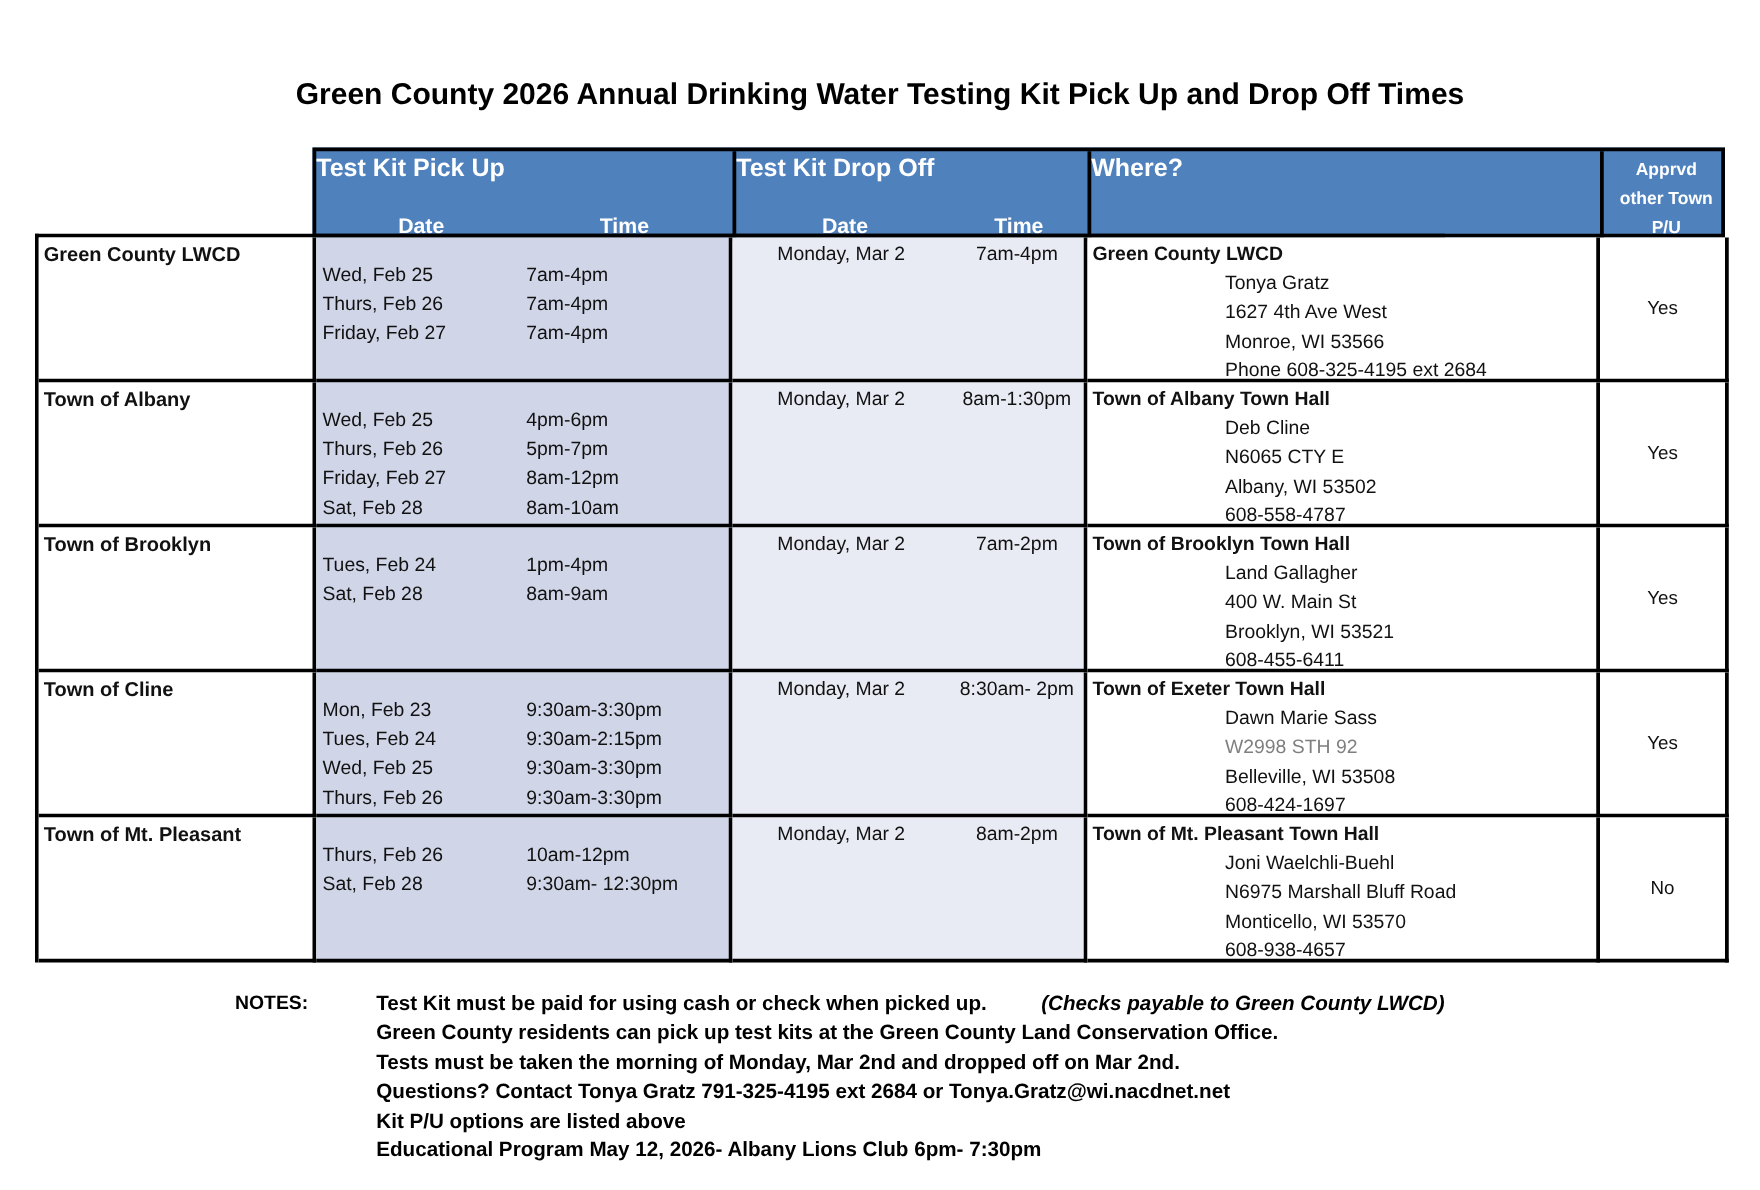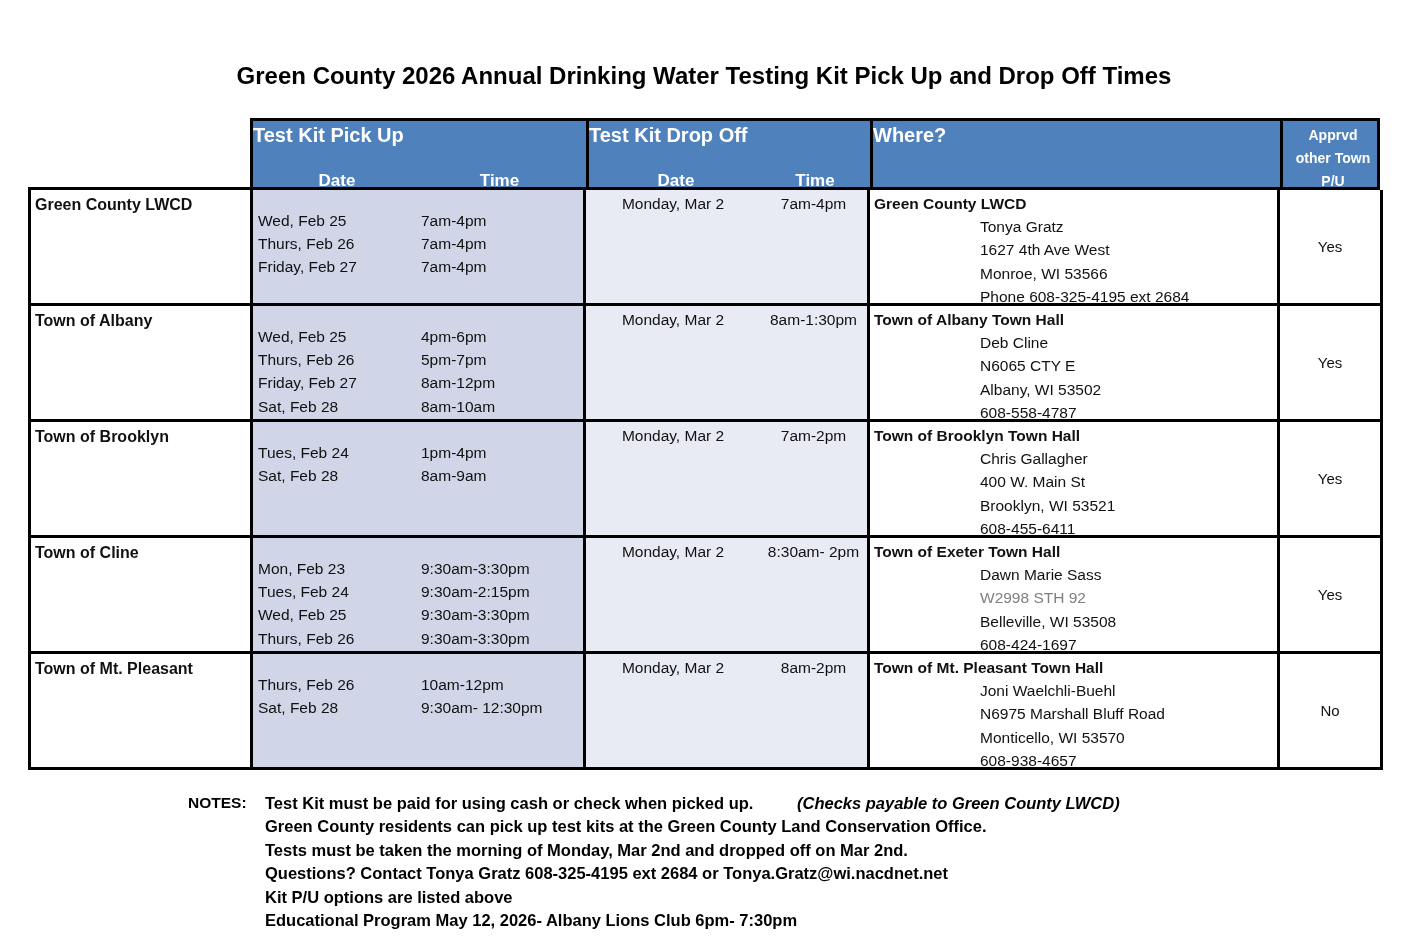--- a/index.html
+++ b/index.html
@@ -64,21 +64,21 @@
   .dline .dtime{flex:1;text-align:center;}
   .cell.where{background:#fff;padding-top:2px;}
   .wtitle{font-weight:bold;padding-left:4px;}
   .wline{padding-left:110px;}
   .wline.muted{color:var(--muted);}
   .cell.approved{background:#fff;display:flex;align-items:center;justify-content:center;font-size:15px;}
 
   
   .notes{
     position:absolute;left:188px;top:792px;display:flex;
-    font-weight:bold;color:#000;
+    font-weight:bold;color:#000;gap:36px;
   }
   .notes-label{font-size:15.5px;width:77px;padding-top:2px;}
   .notes-lines{font-size:16.5px;line-height:23.4px;}
   .notes-lines .italic{font-style:italic;margin-left:39px;}
 </style>
 </head>
 <body>
 
 <div class="page-title">Green County 2026 Annual Drinking Water Testing Kit Pick Up and Drop Off  Times</div>
 
@@ -171,21 +171,21 @@
           <div class="pdate">Sat, Feb 28</div>
           <div class="ptime">8am-9am</div>
         </div>
       </div><div class="cell dropoff">
         <div class="dline">
           <div class="ddate">Monday, Mar 2</div>
           <div class="dtime">7am-2pm</div>
         </div>
       </div><div class="cell where">
         <div class="wtitle">Town of Brooklyn Town Hall</div>
-        <div class="wline">Chris Gallagher</div>
+        <div class="wline">Land Gallagher</div>
         <div class="wline">400 W. Main St</div>
         <div class="wline">Brooklyn, WI 53521</div>
         <div class="wline">608-455-6411</div>
       </div><div class="cell approved">Yes</div></div>
     <div class="trow"><div class="cell label">Town of Cline</div><div class="cell pickup">
         <div class="pline">
           <div class="pdate">Mon, Feb 23</div>
           <div class="ptime">9:30am-3:30pm</div>
         </div>
         <div class="pline">
@@ -235,17 +235,17 @@
         <div class="wline">608-938-4657</div>
       </div><div class="cell approved">No</div></div>
   </div>
 
 <div class="notes">
   <div class="notes-label">NOTES:</div>
   <div class="notes-lines">
       <div class="note-line"><span>Test Kit must be paid for using cash or check when picked up. </span><span class="italic">(Checks payable to Green County LWCD)</span></div>
       <div class="note-line"><span>Green County residents can pick up test kits at the Green County Land Conservation Office.</span></div>
       <div class="note-line"><span>Tests must be taken the morning of Monday, Mar 2nd and dropped off on Mar 2nd.</span></div>
-      <div class="note-line"><span>Questions?  Contact Tonya Gratz 608-325-4195 ext 2684 or Tonya.Gratz@wi.nacdnet.net</span></div>
+      <div class="note-line"><span>Questions?  Contact Tonya Gratz 791-325-4195 ext 2684 or Tonya.Gratz@wi.nacdnet.net</span></div>
       <div class="note-line"><span>Kit P/U options are listed above</span></div>
       <div class="note-line"><span>Educational Program May 12, 2026- Albany Lions Club 6pm- 7:30pm</span></div>
     </div>
 </div>
 
 </body></html>

